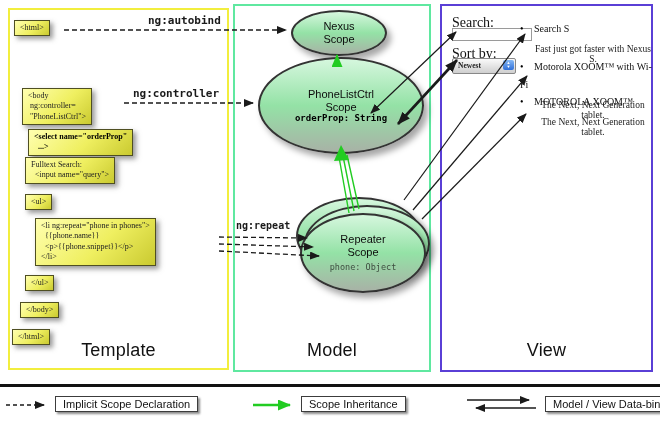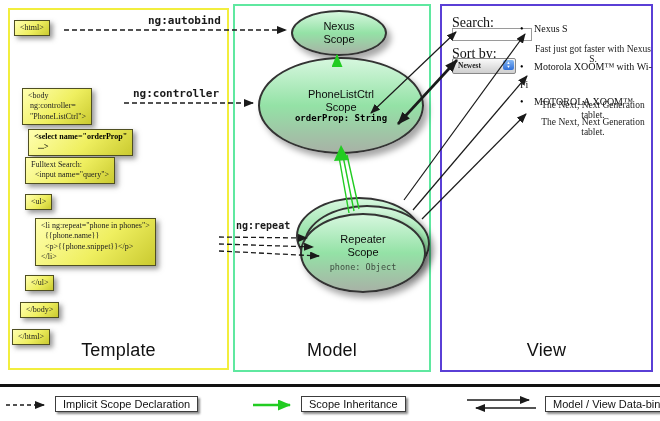--- a/index.html
+++ b/index.html
@@ -107,21 +107,21 @@
   <span class="vlabel serif" style="left:452px;top:46px;">Sort by:</span>
   <div id="sort-select">
     <span class="val">Newest</span>
     <span class="stepper">
         <span>▲</span>
         <span>▼</span>
       </span>
   </div>
 
   <div class="vitem serif" style="top:18px;">
-    <span class="bullet">•</span><span class="vtitle">Nexus S</span>
+    <span class="bullet">•</span><span class="vtitle">Search S</span>
     <div class="vsnippet">Fast just got faster with Nexus S.</div>
   </div>
   <div class="vitem serif" style="top:56px;">
     <span class="bullet">•</span><span class="vtitle">Motorola XOOM™  with Wi-Fi</span>
     <div class="vsnippet">The Next, Next Generation tablet.</div>
   </div>
   <div class="vitem serif" style="top:91px;">
     <span class="bullet">•</span><span class="vtitle">MOTOROLA XOOM™</span>
     <div class="vsnippet">The Next, Next Generation tablet.</div>
   </div>

